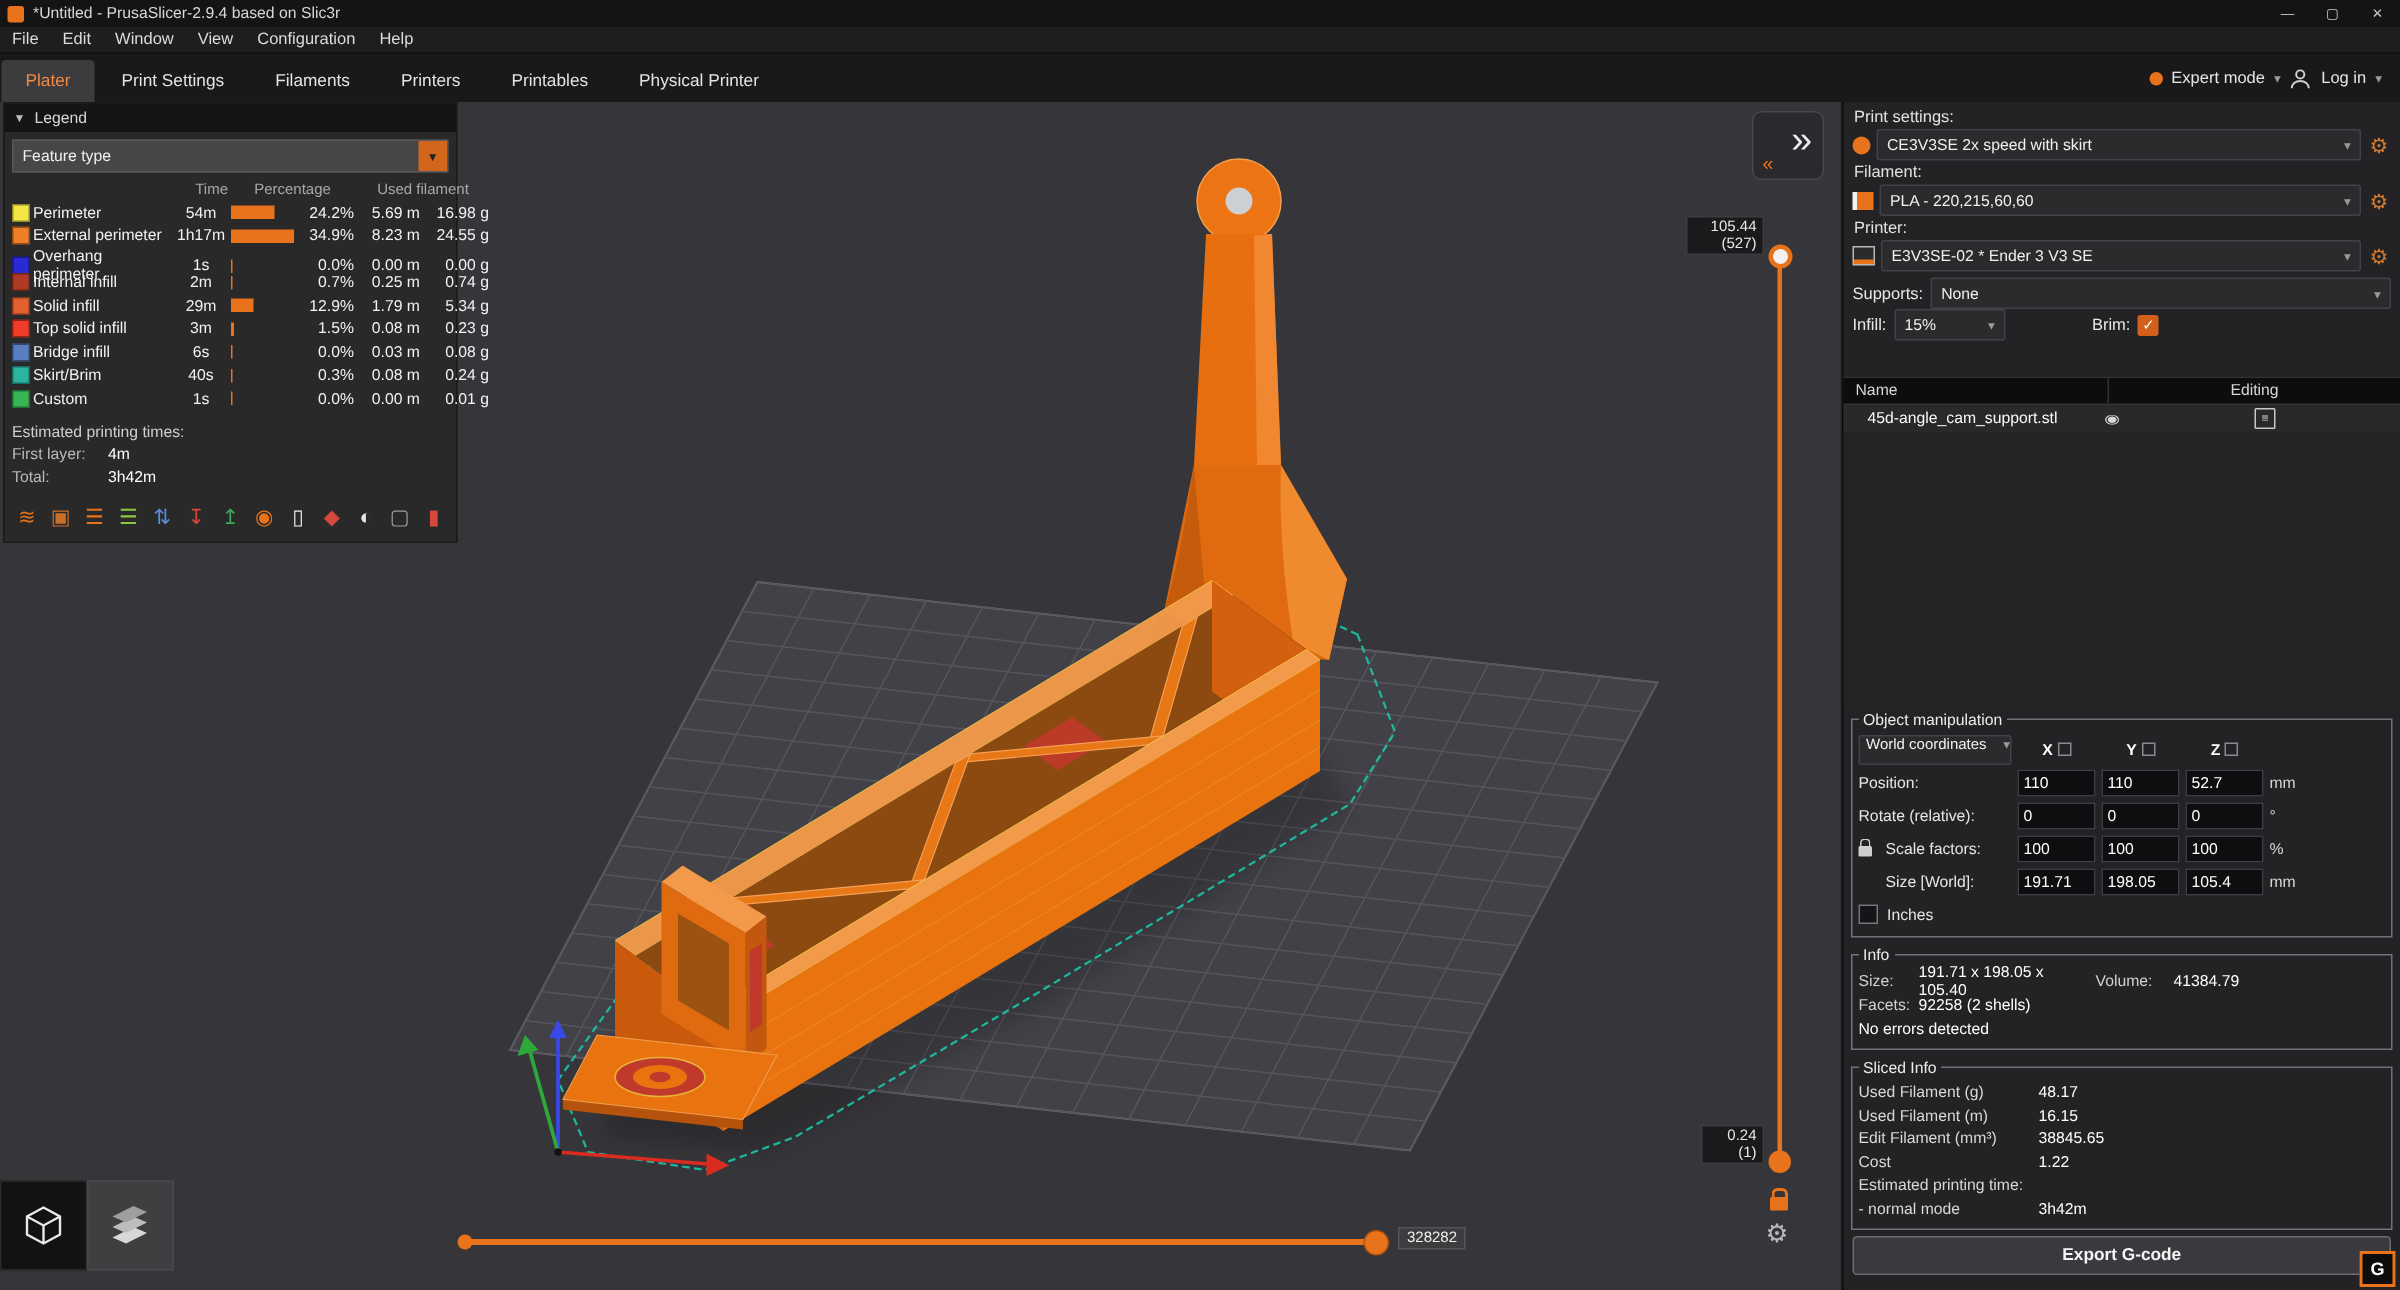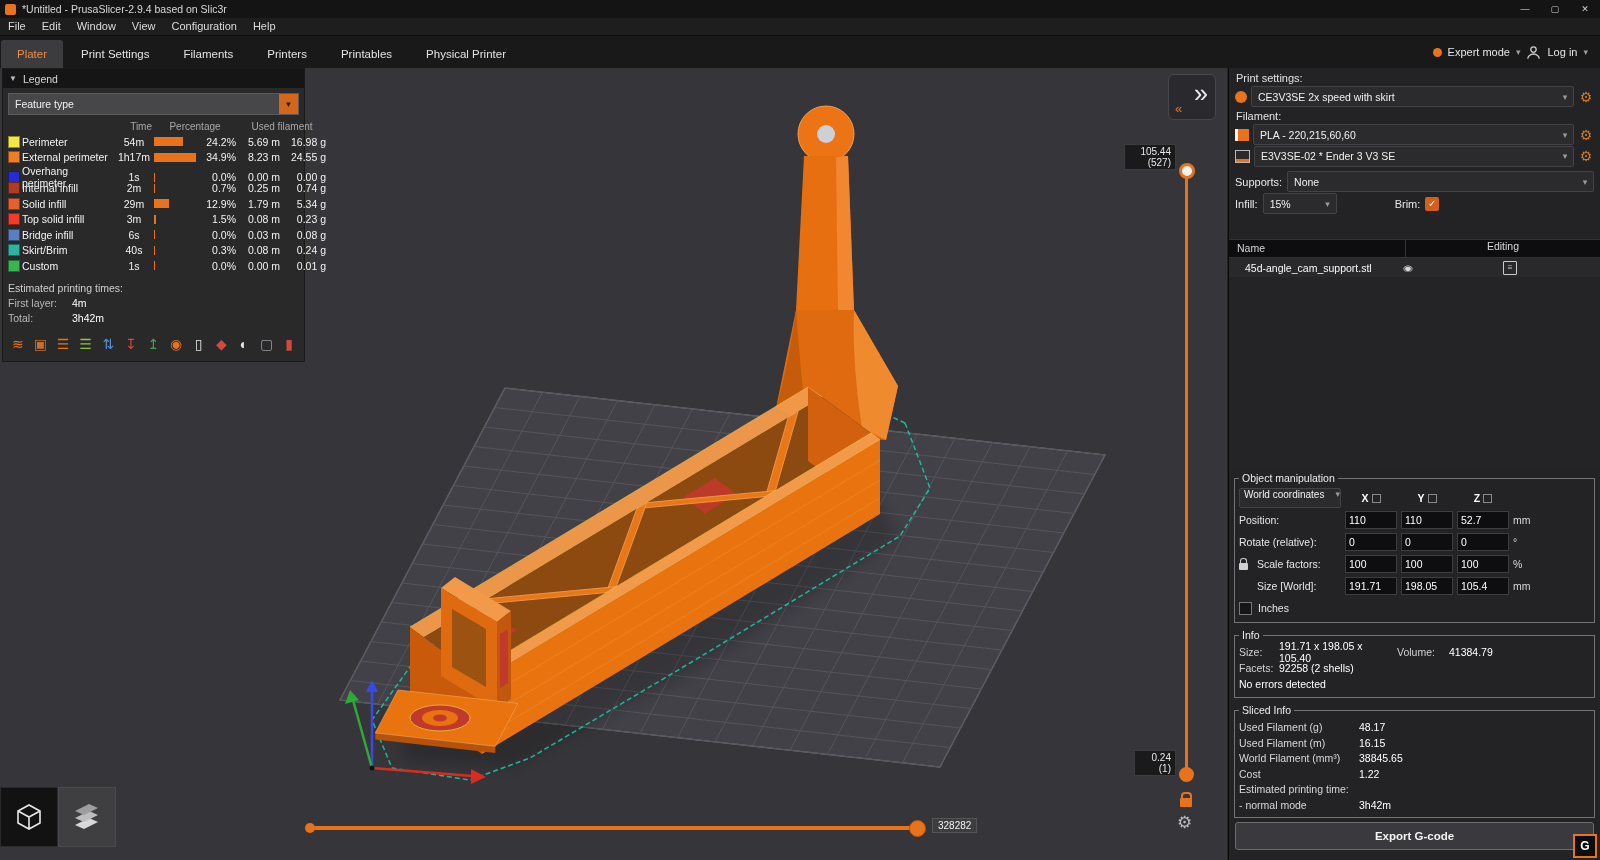--- a/index.html
+++ b/index.html
@@ -75,21 +75,21 @@
   .comborow{display:flex;align-items:center;gap:4px;padding:0 6px;height:22px}
   .combo{flex:1;height:19px;background:#2b2b2e;border:1px solid #434347;border-radius:2px;display:flex;align-items:center;color:#f0f0f0;font-size:10.5px}
   .combo .txt{flex:1;padding-left:6px;white-space:nowrap;overflow:hidden}
   .combo .arr{width:16px;text-align:center;color:#9a9a9a;font-size:9px}
   .typico-ps{width:12px;height:12px;border-radius:50%;background:#E8731A}
   .typico-fl{width:14px;height:12px;background:linear-gradient(90deg,#f2f2f2 0 3px,#E8731A 3px)}
   .typico-pr{width:13px;height:11px;border:1px solid #b9b9b9;background:#2b2b2e;box-shadow:inset 0 -3px 0 #E8731A}
   .gearbtn{width:16px;text-align:center;color:#cf7a30;font-size:14px}
   .inlinerow{display:flex;align-items:center;padding:0 6px;height:22px;gap:5px}
   .cb-checked{width:14px;height:14px;background:#D2601A;border-radius:2px;color:#fff;font-size:10px;display:flex;align-items:center;justify-content:center}
-  .objhead{margin-top:24px;height:18px;background:#0d0d0f;border-top:1px solid #333;border-bottom:1px solid #333;display:flex;color:#d8d8d8;font-size:10.5px}
+  .objhead{margin-top:24px;height:18px;background:#0d0d0f;border-top:1px solid #333;border-bottom:1px solid #333;display:flex;align-items:center;color:#d8d8d8;font-size:10.5px}
   .objhead .h1{width:168px;padding-left:8px;border-right:1px solid #333;height:100%;display:flex;align-items:center}
   .objhead .h2{flex:1;text-align:center}
   .objrow{height:19px;background:#29292c;display:flex;align-items:center;font-size:10.5px;color:#fafafa}
   .objrow .nm{width:150px;padding-left:16px;white-space:nowrap;overflow:hidden}
   .eye{width:26px;text-align:center;color:#d8d8d8;transform:scaleY(.7);font-size:12px}
   .editico{margin-left:82px;width:12px;height:12px;border:1px solid #c9c9c9;border-radius:1px;color:#c9c9c9;font-size:8px;display:flex;align-items:center;justify-content:center}
   .objlist{height:196px;background:#242427}
   fieldset{border:1px solid #737377;margin:2px 5px 4px 5px;padding:3px 4px 5px 4px}
   fieldset legend{font-size:10.5px;color:#ececec;padding:0 3px}
   .m-row{display:grid;grid-template-columns:102px 52px 52px 52px 26px;column-gap:4px;align-items:center;height:22px;font-size:10.5px;color:#e6e6e6}
@@ -430,20 +430,21 @@
     </div>
     <div class="sb-label">Filament:</div>
     <div class="comborow">
       <div class="typico-fl"></div>
       <div class="combo">
         <span class="txt">PLA - 220,215,60,60</span>
         <span class="arr">▾</span>
       </div>
       <div class="gearbtn">⚙</div>
     </div>
+    <div class="sb-label">Printer:</div>
     <div class="comborow">
       <div class="typico-pr"></div>
       <div class="combo">
         <span class="txt">E3V3SE-02 * Ender 3 V3 SE</span>
         <span class="arr">▾</span>
       </div>
       <div class="gearbtn">⚙</div>
     </div>
     <div class="inlinerow" style="margin-top:4px">
       <span>Supports:</span>
@@ -552,21 +553,21 @@
       <legend>Sliced Info</legend>
       <div class="sl-row">
           <span class="sl-lab">Used Filament (g)</span>
           <span class="sl-val">48.17</span>
         </div>
       <div class="sl-row">
           <span class="sl-lab">Used Filament (m)</span>
           <span class="sl-val">16.15</span>
         </div>
       <div class="sl-row">
-          <span class="sl-lab">World Filament (mm³)</span>
+          <span class="sl-lab">Edit Filament (mm³)</span>
           <span class="sl-val">38845.65</span>
         </div>
       <div class="sl-row">
           <span class="sl-lab">Cost</span>
           <span class="sl-val">1.22</span>
         </div>
       <div class="sl-row">
           <span class="sl-lab">Estimated printing time:</span>
           <span class="sl-val"></span>
         </div>

